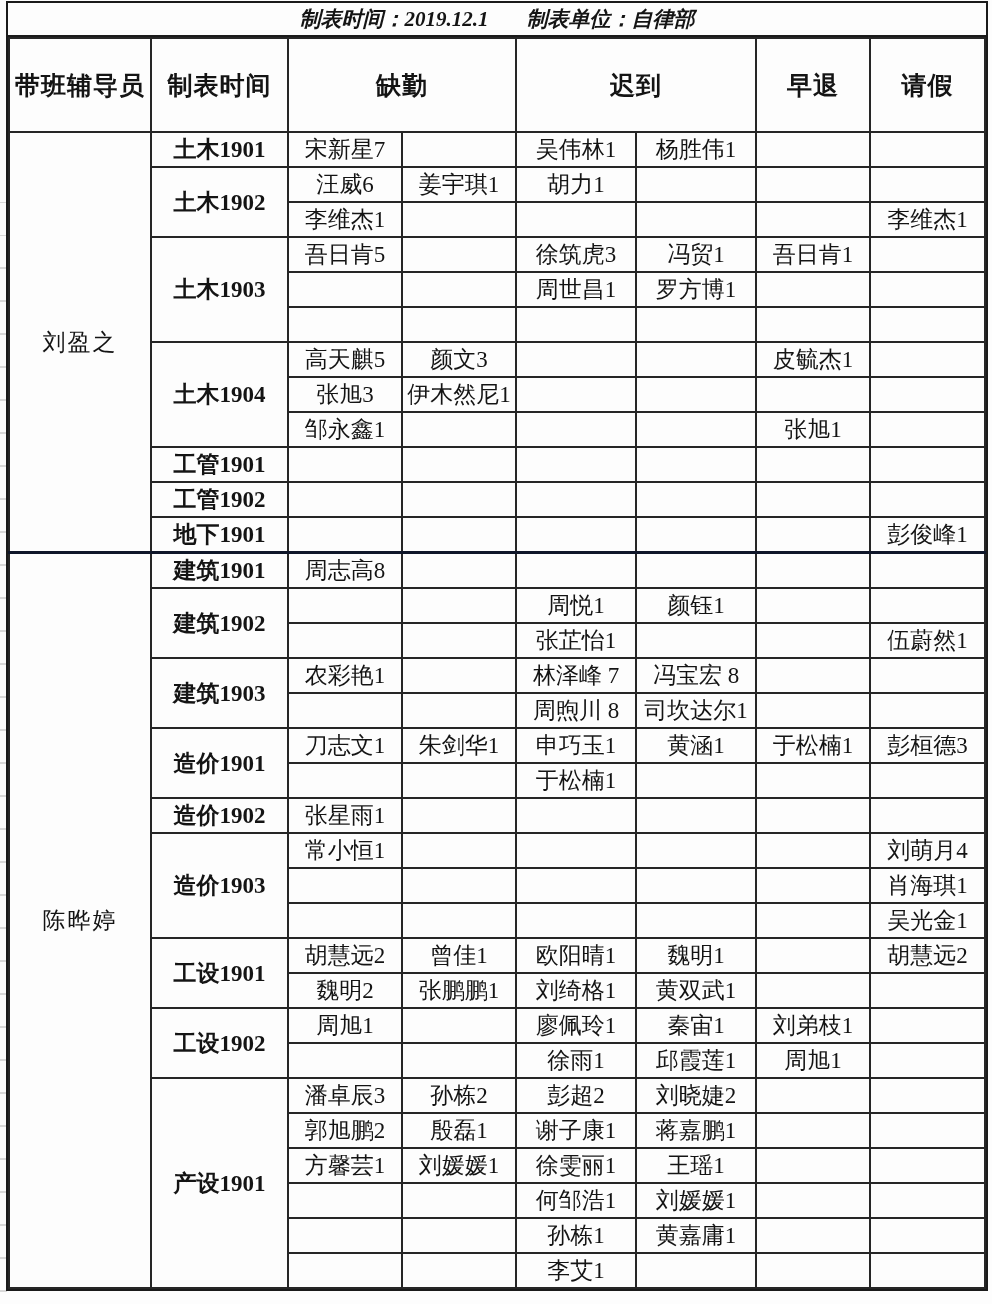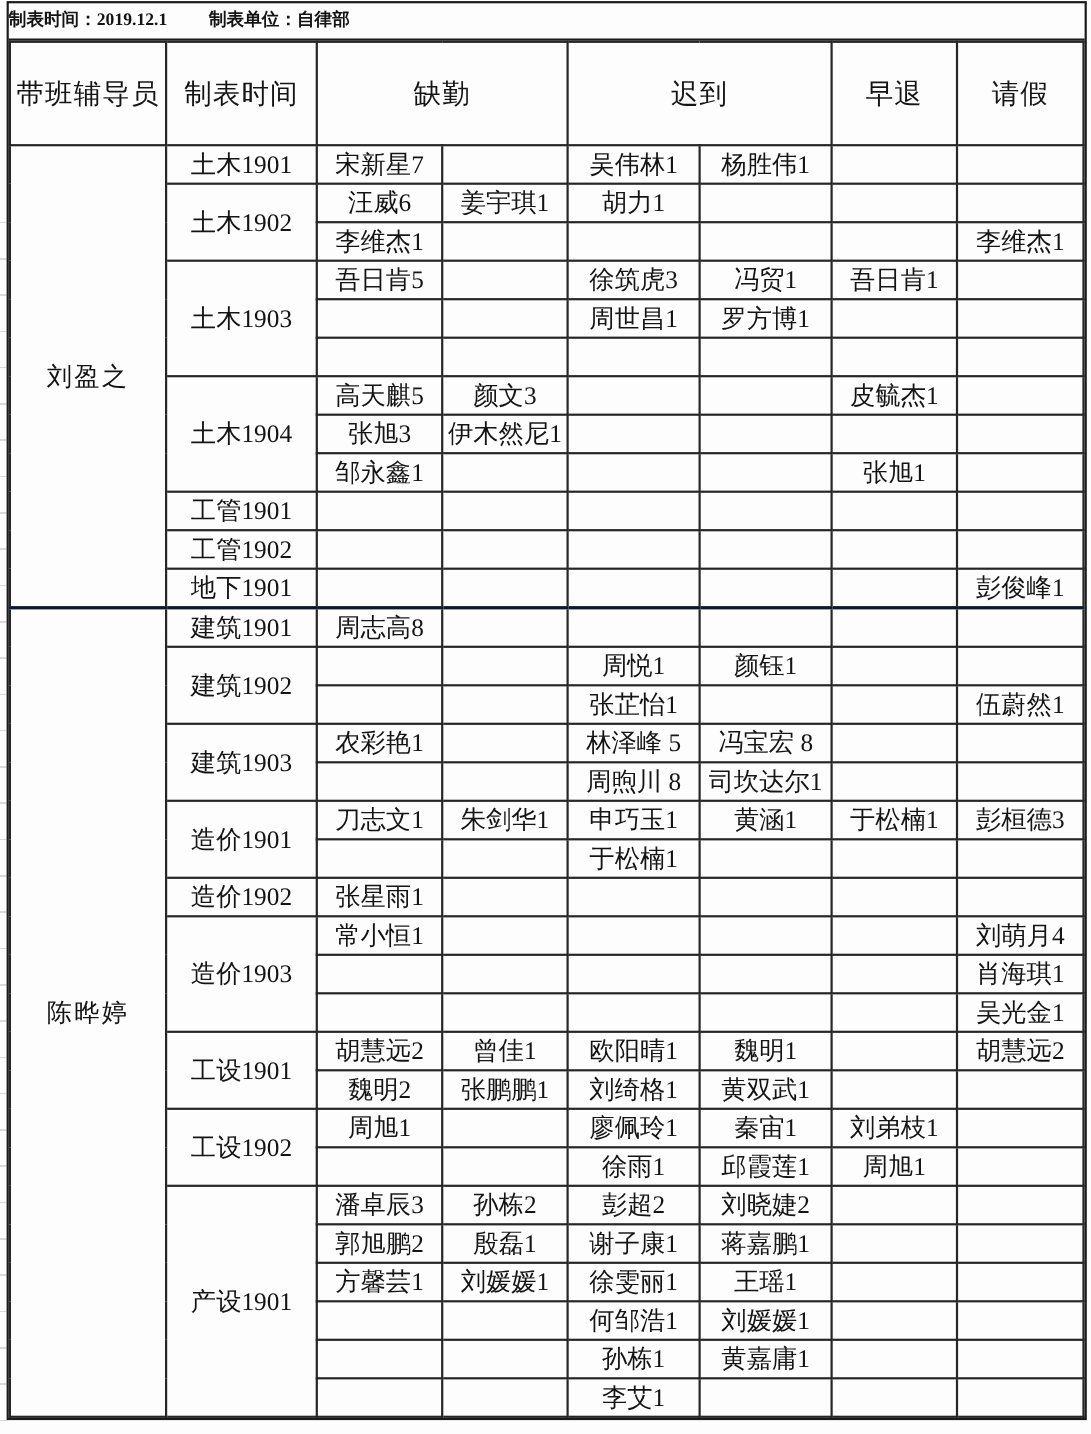--- a/index.html
+++ b/index.html
@@ -44,53 +44,54 @@
     font-size: 38px;
     font-weight: bold;
     letter-spacing: 0px;
     white-space: nowrap;
     border-bottom: 2px solid #1b1b1b;
     overflow: hidden;
   }
   .subtitle {
     height: 32px;
     line-height: 32px;
-    text-align: left;
-    font-size: 16px;
+    text-align: center;
+    font-size: 21px;
     font-weight: bold;
     border-bottom: 2px solid #1b1b1b;
     white-space: nowrap;
+    font-style: italic;
   }
   .subtitle .gap { display: inline-block; width: 38px; }
   table.attendance {
     border-collapse: collapse;
     table-layout: fixed;
     width: 100%;
   }
   table.attendance th, table.attendance td {
     border: 2px solid #262626;
     padding: 0;
     text-align: center;
     vertical-align: middle;
     white-space: nowrap;
     overflow: visible;
   }
   table.attendance thead th {
     height: 92px;
     font-size: 25px;
-    font-weight: normal;
+    font-weight: bold;
     letter-spacing: 1px;
   }
   table.attendance td {
     height: 33px;
     font-size: 23px;
     line-height: 33px;
   }
   td.counselor-cell { font-size: 25px; letter-spacing: 2px; margin-top: 26px; }
-  td.class-cell { font-size: 23px; }
+  td.class-cell { font-size: 23px; font-weight: bold; }
   tr.block-start td { border-top: 3px solid #0f172a; }
 </style>
 </head>
 <body>
 
 <div class="page">
   <div class="margin-grid"></div>
 
   <div class="sheet">
 
@@ -247,21 +248,21 @@
             <td></td>
             <td>张芷怡1</td>
             <td></td>
             <td></td>
             <td>伍蔚然1</td>
           </tr>
           <tr>
             <td rowspan="2" class="class-cell">建筑1903</td>
             <td>农彩艳1</td>
             <td></td>
-            <td>林泽峰 5</td>
+            <td>林泽峰 7</td>
             <td>冯宝宏 8</td>
             <td></td>
             <td></td>
           </tr>
           <tr>
             <td></td>
             <td></td>
             <td>周煦川 8</td>
             <td>司坎达尔1</td>
             <td></td>

